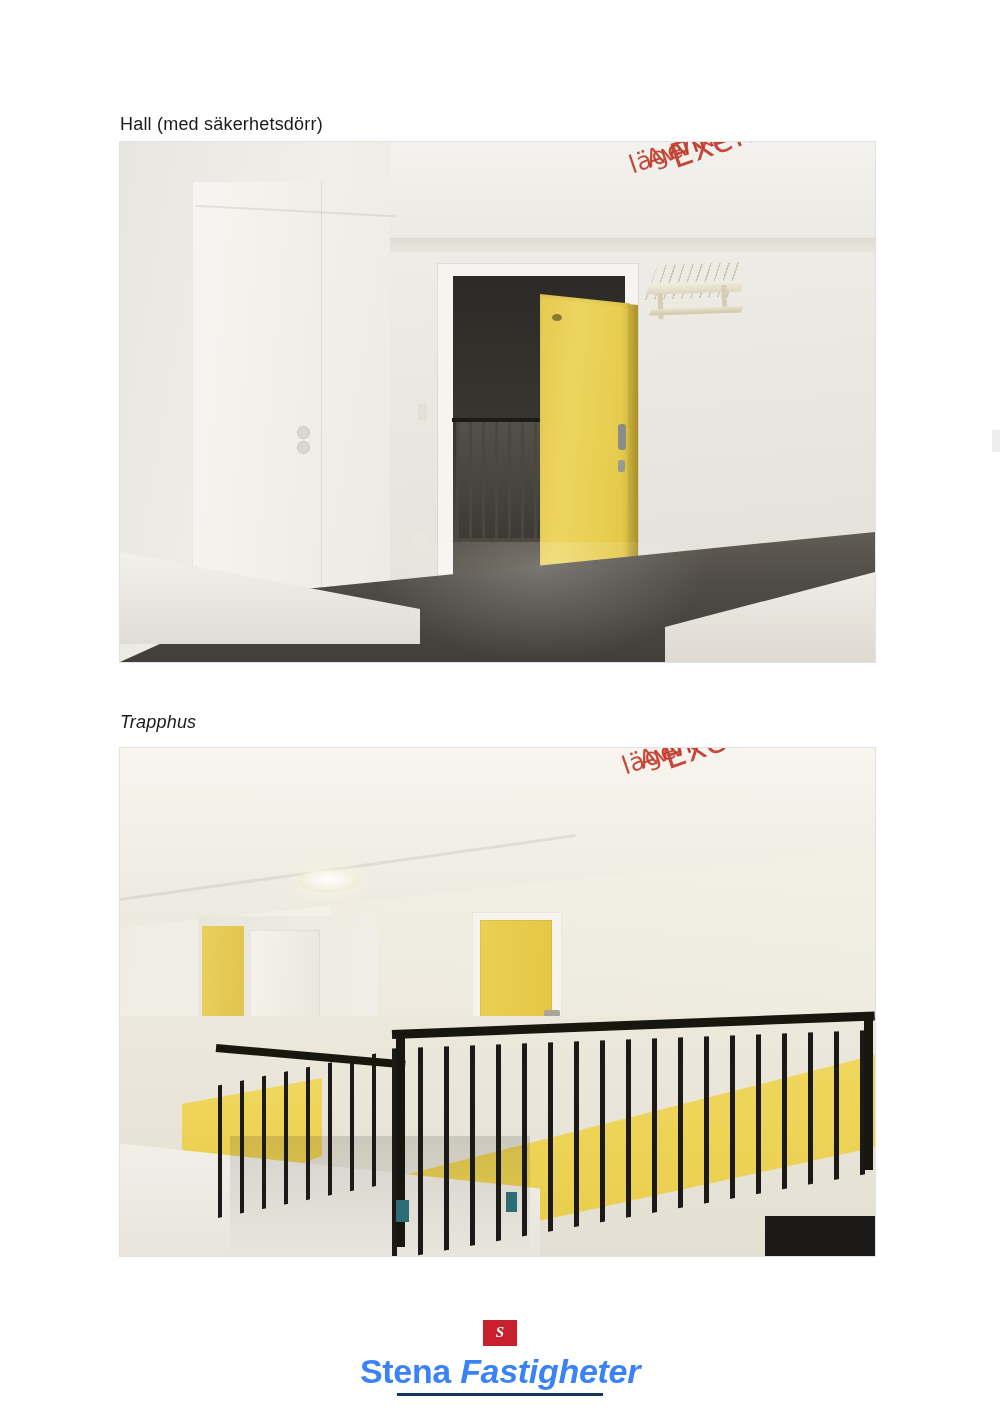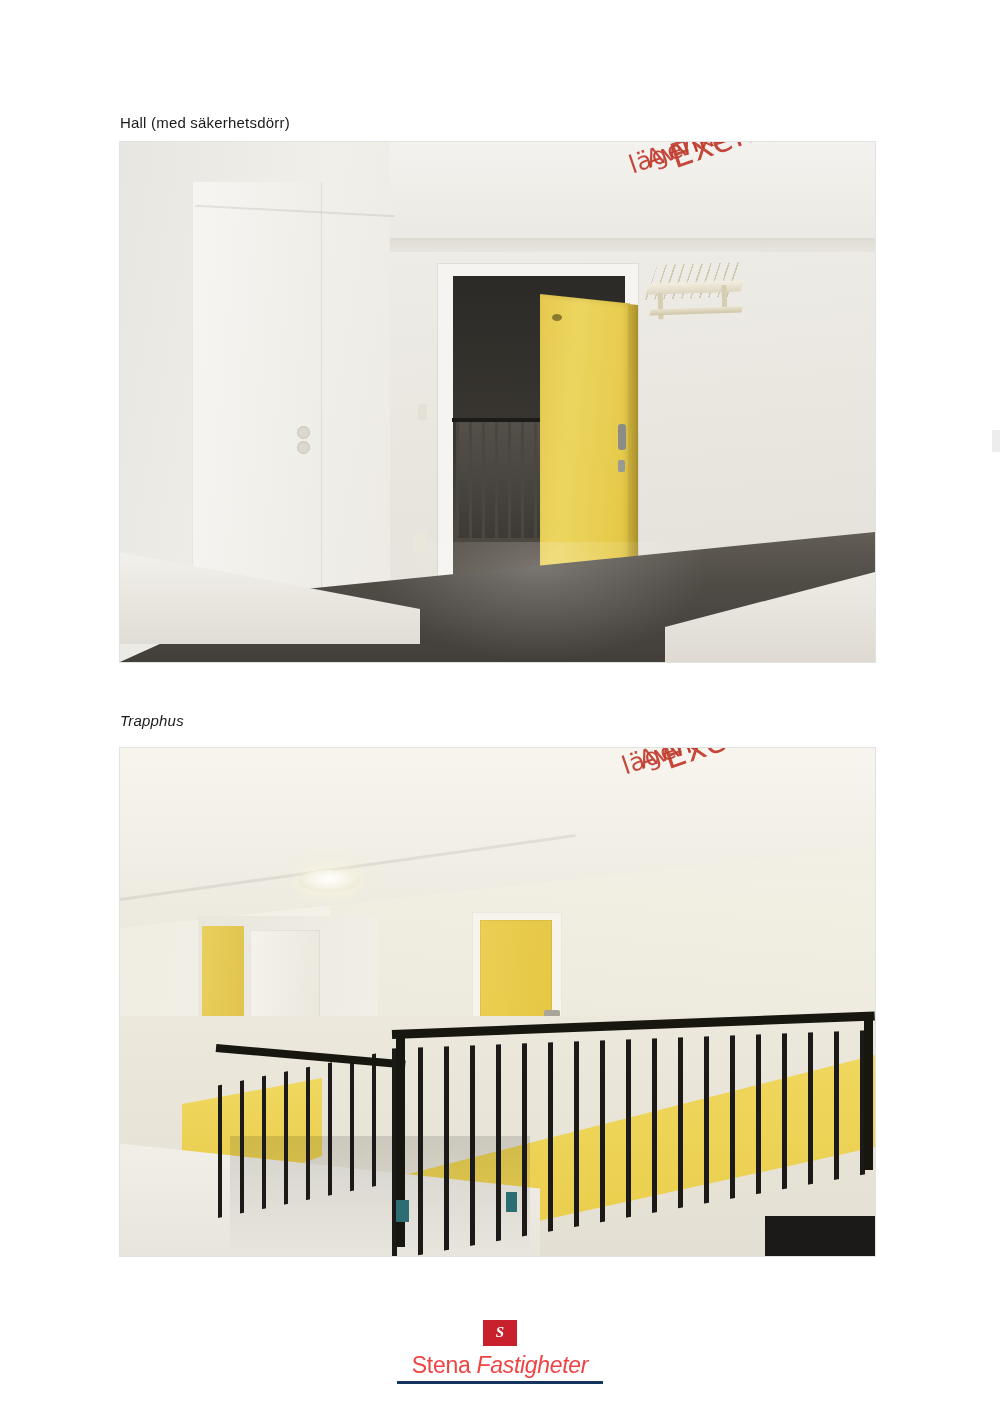--- a/index.html
+++ b/index.html
@@ -24,21 +24,21 @@
     position: absolute;
     right: 0;
     top: 430px;
     width: 8px;
     height: 22px;
     background: #ededed;
   }
 
   .caption {
     position: absolute;
-    font-size: 15px;
+    font-size: 18px;
     color: #1a1a1a;
     letter-spacing: 0.2px;
     white-space: nowrap;
   }
   .caption.first { left: 120px; top: 114px; }
   .caption.second { left: 120px; top: 712px; font-style: italic; }
 
   .photo-frame {
     position: absolute;
     overflow: hidden;
@@ -491,23 +491,23 @@
     left: 0; right: 0; top: 3px;
     color: #ffffff;
     font-family: "Liberation Serif", serif;
     font-style: italic;
     font-weight: bold;
     font-size: 15px;
     line-height: 18px;
   }
   .logo-wordmark {
     font-family: "Liberation Sans", sans-serif;
-    font-weight: normal;
-    font-size: 23px;
-    color: #ef4444;
+    font-weight: bold;
+    font-size: 34px;
+    color: #3b82f6;
     letter-spacing: -0.3px;
   }
   .logo-wordmark .italic {
     font-style: italic;
   }
   .logo-rule {
     width: 206px;
     height: 3px;
     background: #13355e;
     margin: 2px auto 0 auto;

